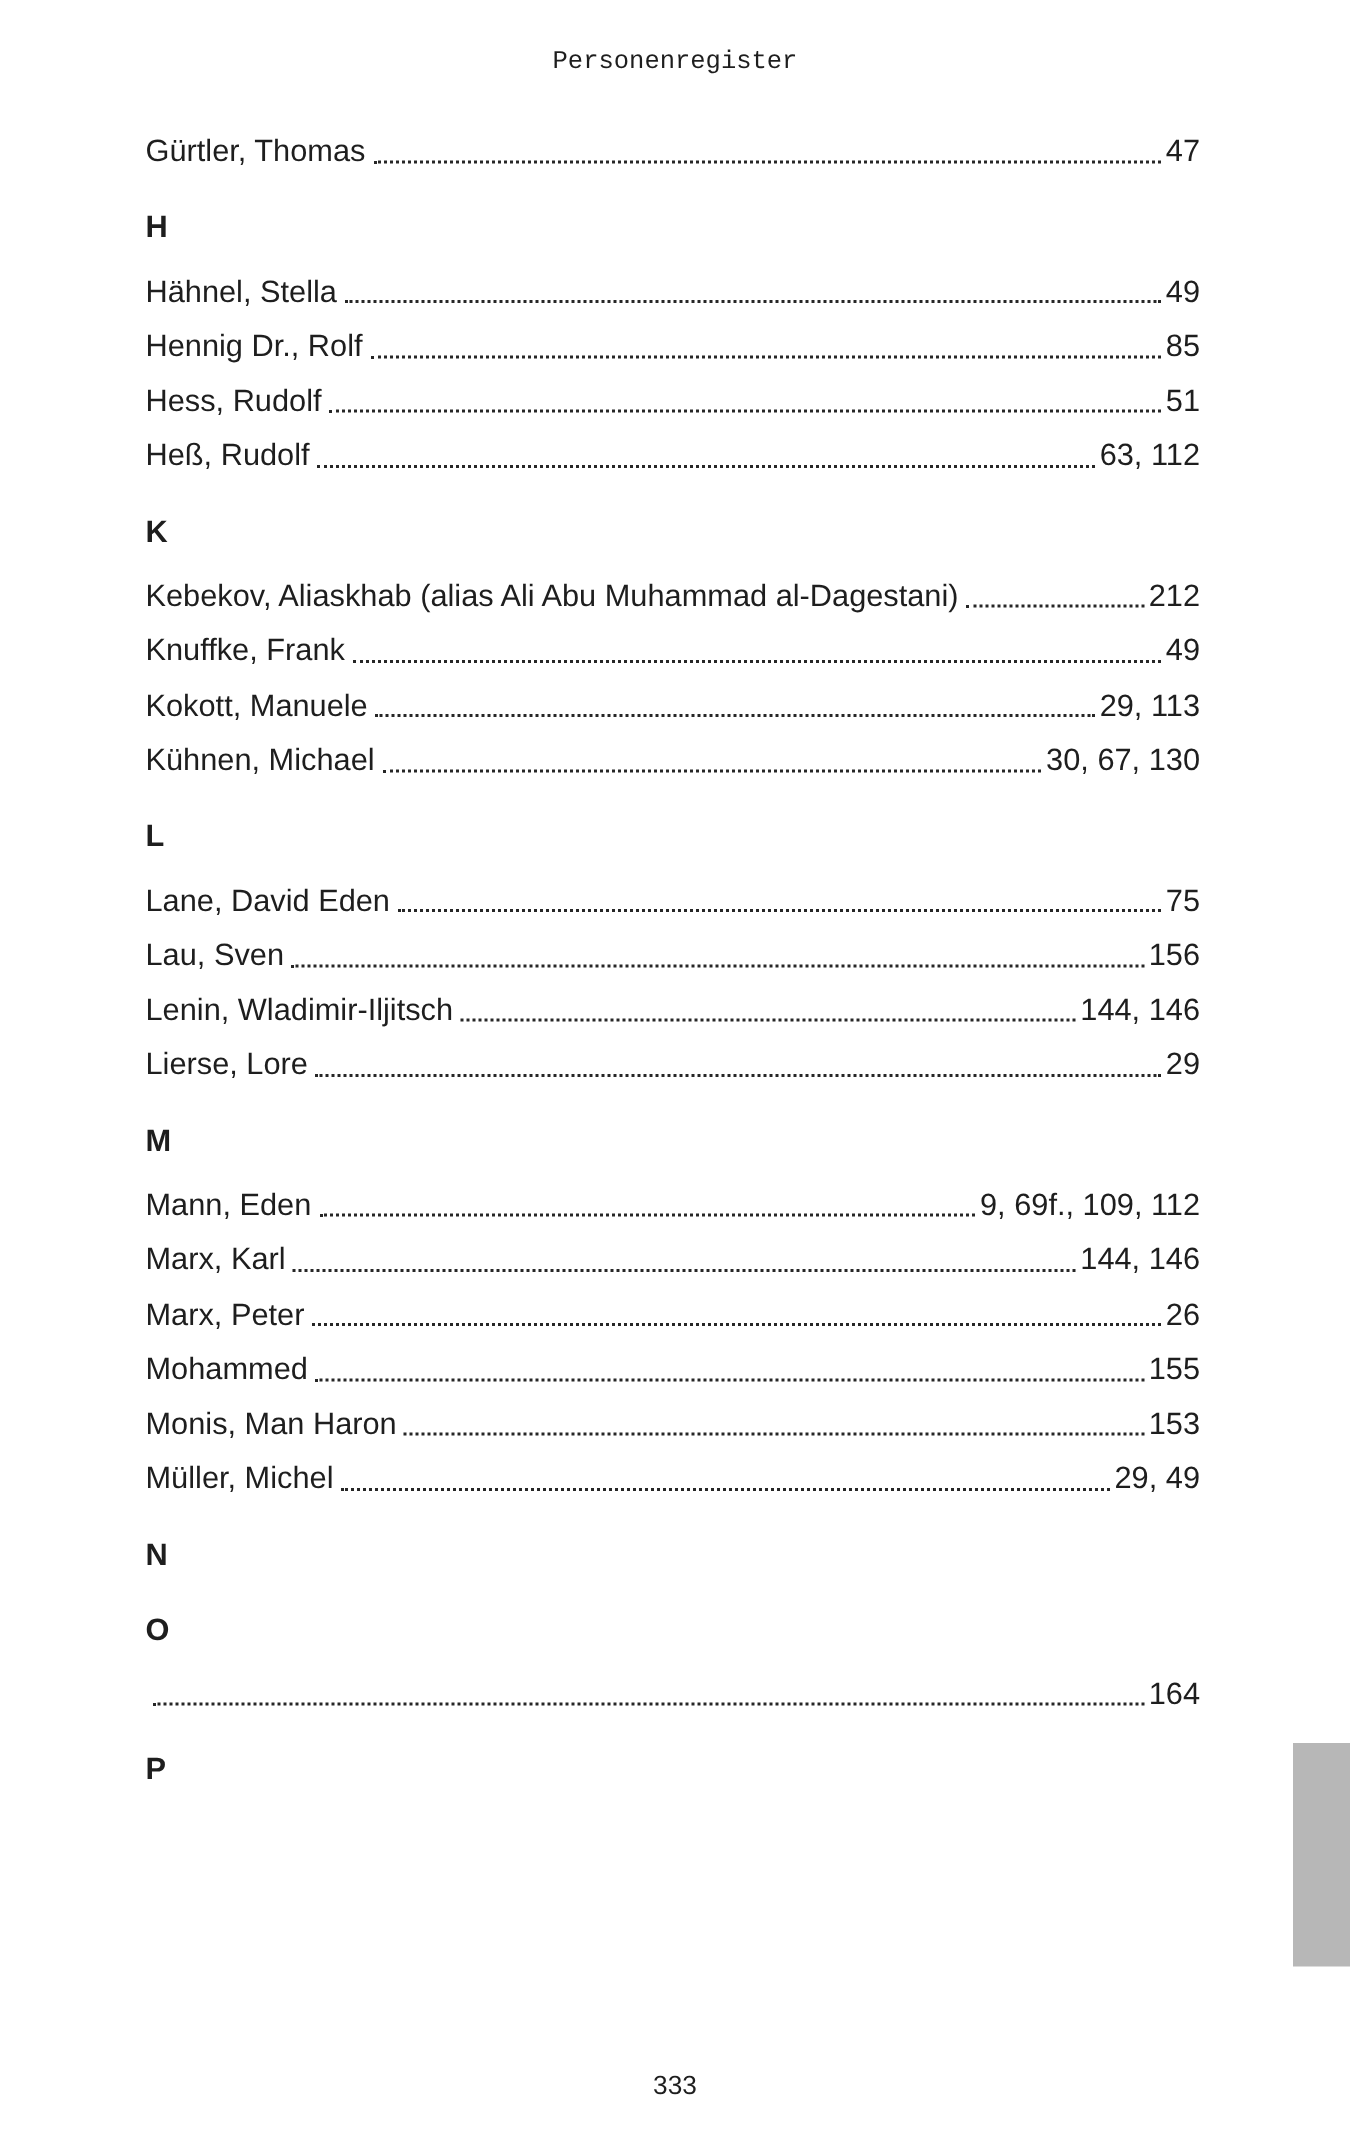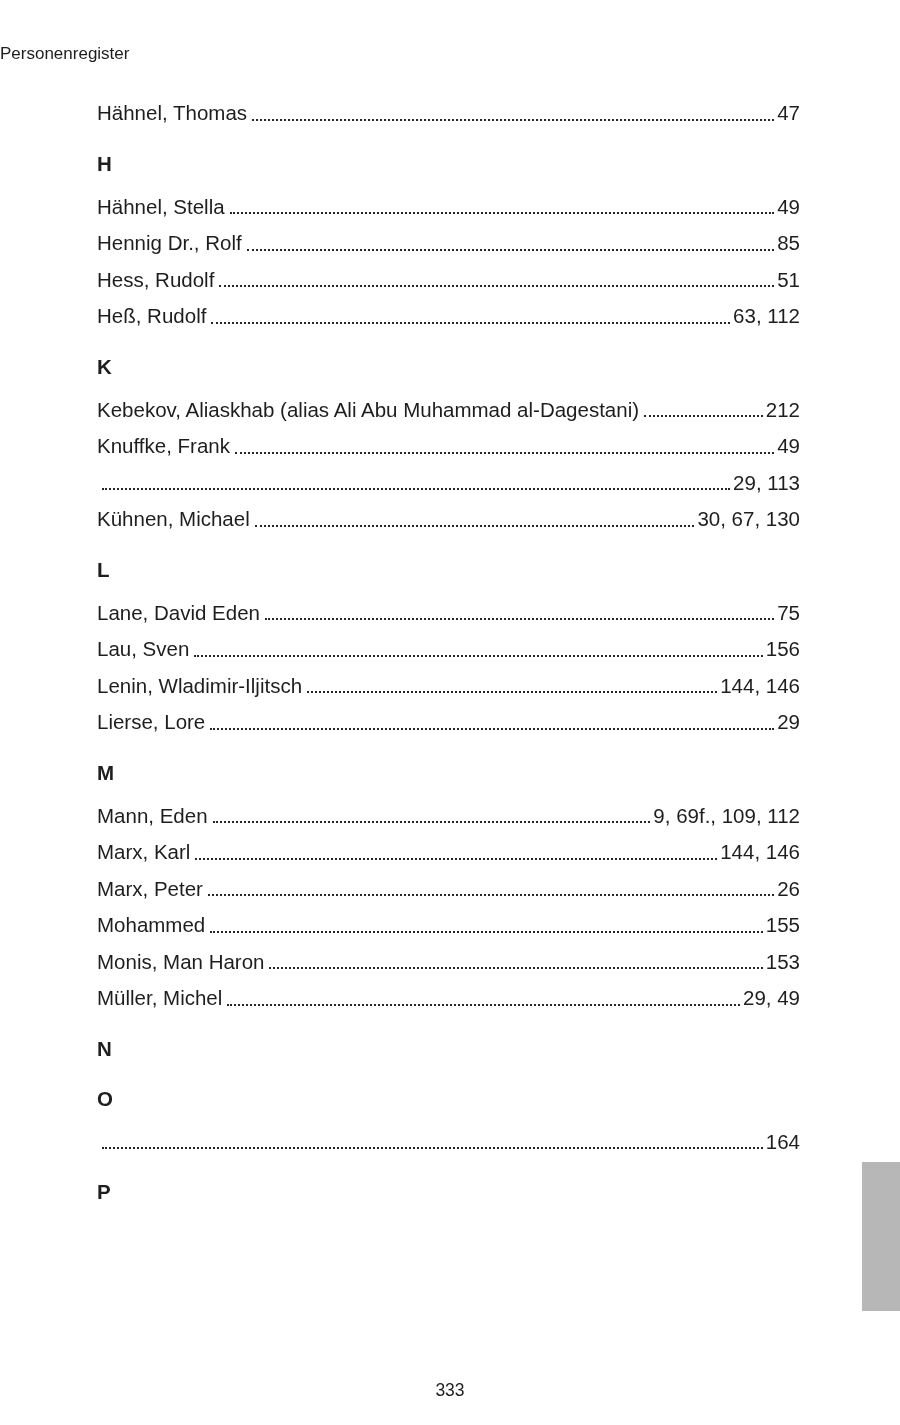--- a/index.html
+++ b/index.html
@@ -7,23 +7,25 @@
     width: 900px;
     height: 1425px;
     position: relative;
     overflow: hidden;
     background: #ffffff;
     color: #1e1e1e;
     font-family: "Liberation Sans", sans-serif;
     -webkit-font-smoothing: antialiased;
   }
   .page-header {
-    padding-top: 44px;
+    padding-top: 32px;
+    text-align: center;
     font-size: 17px;
     line-height: 20px;
+    font-family: Liberation Mono, monospace;
   }
   .index {
     margin: 31px 100px 0 97px;
   }
   .entry {
     display: flex;
     align-items: flex-end;
     font-size: 20.5px;
     line-height: 36.5px;
     white-space: nowrap;
@@ -68,21 +70,21 @@
 <main class="page">
   <header class="page-header">
     <span>Personenregister</span>
   </header>
 
   <section class="index" id="index-list">
   <div class="index-section">
 
     <div class="section-entries">
   <div class="entry">
-    <span class="entry-name">Hähnel, Thomas</span>
+    <span class="entry-name">Gürtler, Thomas</span>
     <span class="leader"></span>
     <span class="entry-pages">47</span>
   </div>
 </div>
   </div>
 
   <div class="index-section">
     <div class="section-letter">H</div>
     <div class="section-entries">
   <div class="entry">
@@ -121,20 +123,21 @@
   </div>
 
 
   <div class="entry">
     <span class="entry-name">Knuffke, Frank</span>
     <span class="leader"></span>
     <span class="entry-pages">49</span>
   </div>
 
   <div class="entry">
+    <span class="entry-name">Kokott, Manuele</span>
     <span class="leader"></span>
     <span class="entry-pages">29, 113</span>
   </div>
 
   <div class="entry">
     <span class="entry-name">Kühnen, Michael</span>
     <span class="leader"></span>
     <span class="entry-pages">30, 67, 130</span>
   </div>
 </div>

